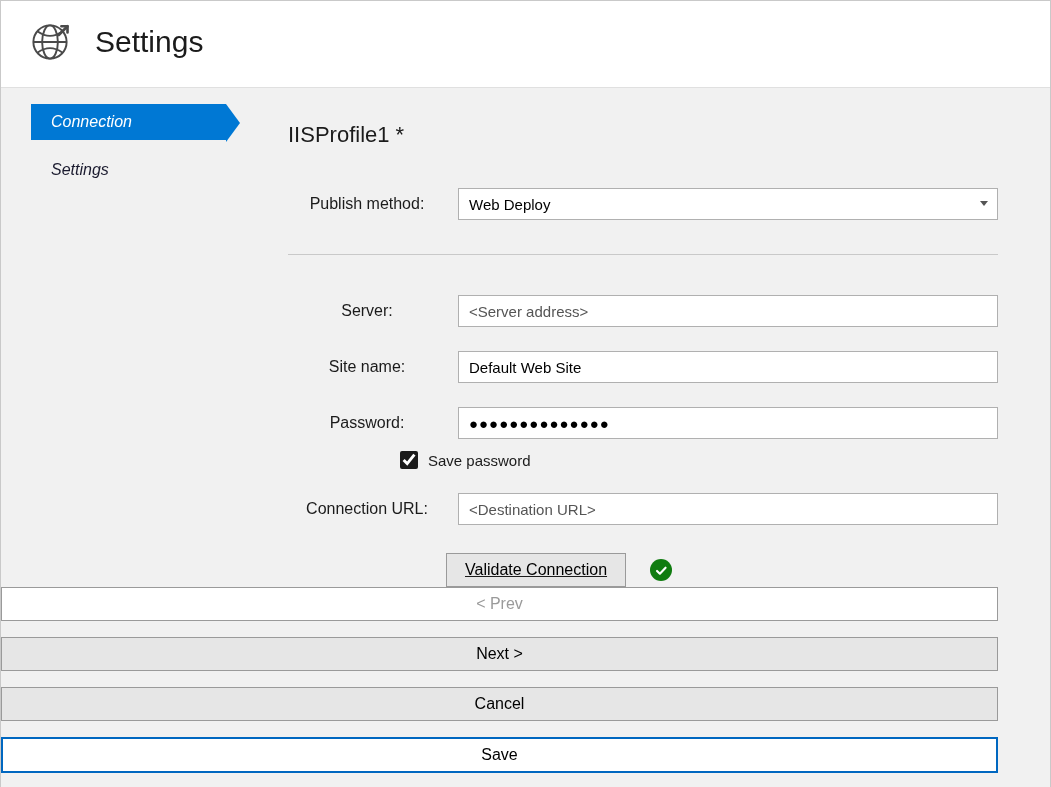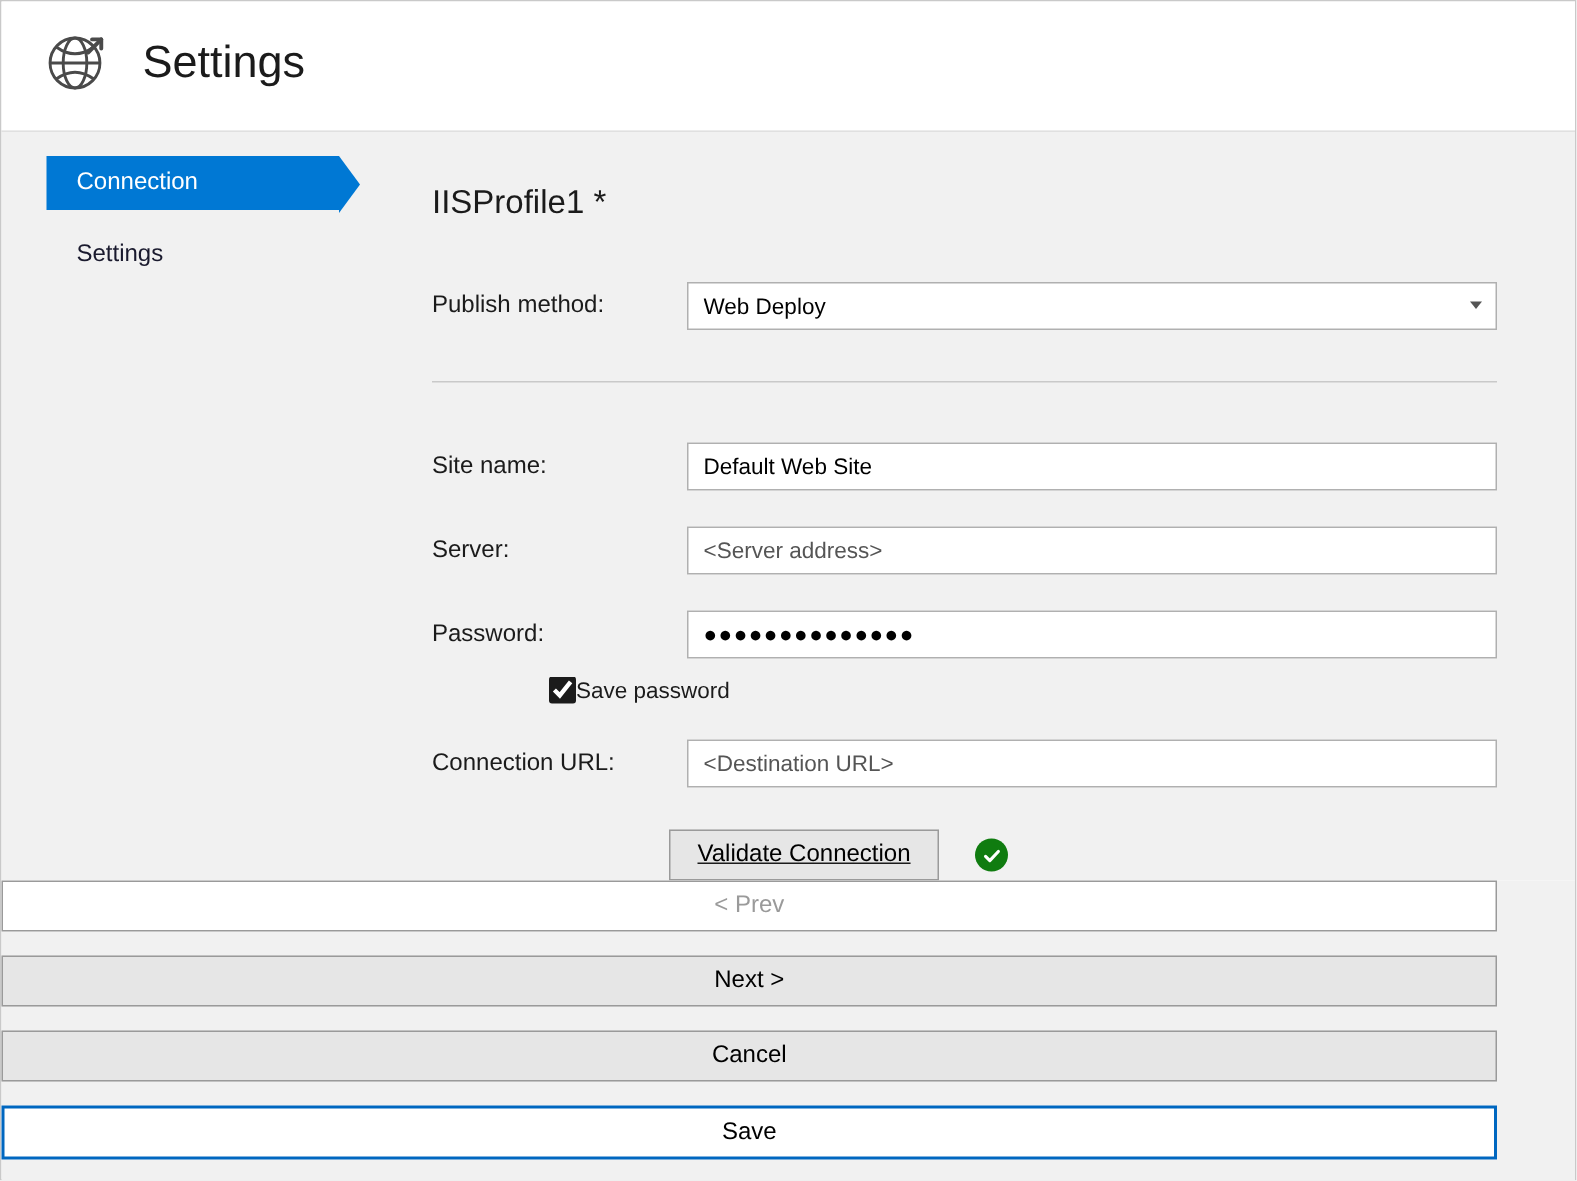--- a/index.html
+++ b/index.html
@@ -24,59 +24,59 @@
     .header .globe {
       width: 42px; height: 42px; flex: 0 0 auto;
       color: #4a4a4a;
     }
     .header h1 { font-size: 30px; font-weight: 400; }
 
     
     .body { flex: 1; display: flex; background: #f1f1f1; border-top: 1px solid #e0e0e0; }
 
     
-    .sidebar { width: 255px; padding: 16px 0 0 30px; }
+    .sidebar { width: 255px; padding: 16px 0 0 30px; font-style: italic; }
     .nav-item {
       display: inline-block;
       padding: 9px 20px 9px 20px; margin-bottom: 12px;
       font-size: 16px; cursor: pointer; color: #1a1a2e;
       position: relative;
     }
     .nav-item.active {
       background: #0078d4; color: #fff; width: 195px;
     }
     .nav-item.active::after {
       content: ""; position: absolute; right: -14px; top: 0;
       border-top: 19px solid transparent;
       border-bottom: 19px solid transparent;
       border-left: 14px solid #0078d4;
     }
 
     
     .main { flex: 1; padding: 34px 52px 0 32px; }
     .profile-title { font-size: 22px; font-weight: 400; margin-bottom: 40px; }
     .form-row { display: flex; align-items: center; margin-bottom: 24px; }
-    .form-row label { width: 158px; font-size: 16px; }
+    .form-row label { width: 158px; font-size: 16px; text-align: center; }
     .form-row .control { flex: 1; margin-left: 12px; }
     select, input[type=text], input[type=password] {
       width: 100%; height: 32px; border: 1px solid #b0b0b0;
       background: #fff; padding: 4px 10px; font-size: 15px; font-family: inherit;
     }
     select { appearance: none; background: #fff; padding-right: 28px; }
     .select-wrap { position: relative; }
     .select-wrap::after {
       content: ""; position: absolute; right: 10px; top: 13px;
       border-left: 4px solid transparent; border-right: 4px solid transparent;
       border-top: 5px solid #555; pointer-events: none;
     }
     input::placeholder { color: #555; }
 
     .divider { border-top: 1px solid #c9c9c9; margin: 34px 0 40px; }
 
-    .check-row { display: flex; align-items: center; margin: 12px 0 24px 78px; gap: 0; }
+    .check-row { display: flex; align-items: center; margin: 12px 0 24px 112px; gap: 10px; }
     .check-row input { width: 18px; height: 18px; accent-color: #1b1b1b; }
 
     .validate-row { display: flex; align-items: center; gap: 24px; margin: 28px 0 0 158px; text-decoration: underline; }
     .btn {
       border: 1px solid #9a9a9a; background: #e6e6e6;
       padding: 7px 18px; font-size: 16px; font-family: inherit; cursor: pointer;
       min-width: 118px; text-align: center;
     }
     .btn.white { background: #fff; }
     .btn.primary { border: 2px solid #0067c0; background: #fff; }
@@ -133,30 +133,30 @@
         <div class="control select-wrap">
           <select>
             <option>Web Deploy</option>
           </select>
         </div>
       </div>
 
       <div class="divider"></div>
 
       <div class="form-row">
-        <label>Site name:</label>
+        <label>Server:</label>
         <div class="control">
-          <input type="text" value="Default Web Site" style="">
+          <input type="text" placeholder="&lt;Server address&gt;" style="">
         </div>
       </div>
 
       <div class="form-row">
-        <label>Server:</label>
+        <label>Site name:</label>
         <div class="control">
-          <input type="text" placeholder="&lt;Server address&gt;" style="">
+          <input type="text" value="Default Web Site" style="">
         </div>
       </div>
 
 
       <div class="form-row" style="margin-bottom:0">
         <label>Password:</label>
         <div class="control">
           <input type="text" style="letter-spacing: 1px;" value="●●●●●●●●●●●●●●">
         </div>
       </div>

